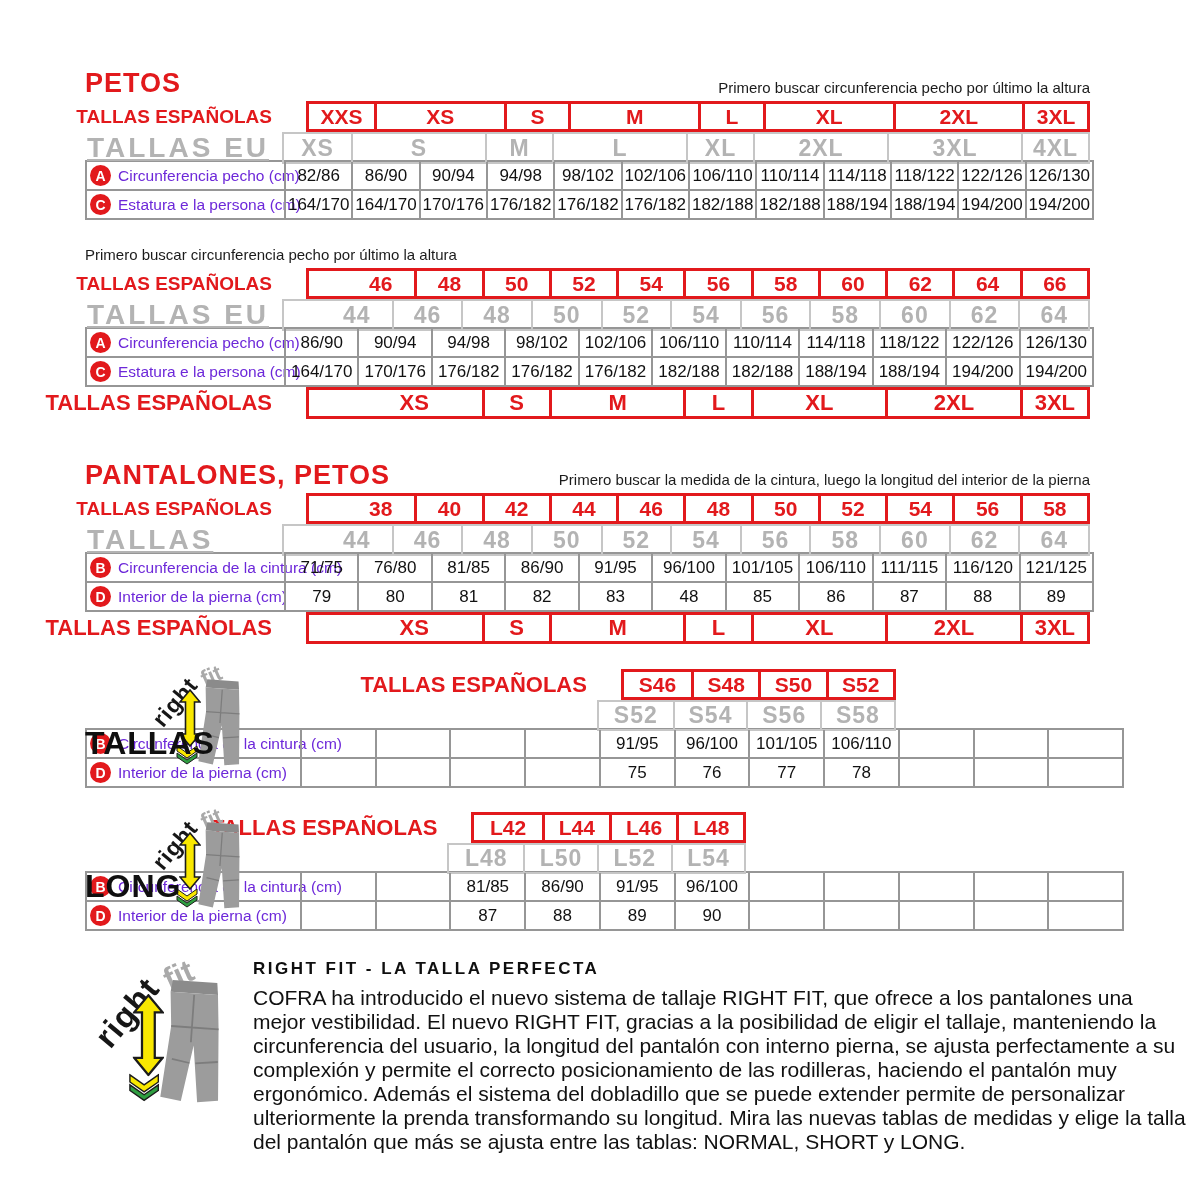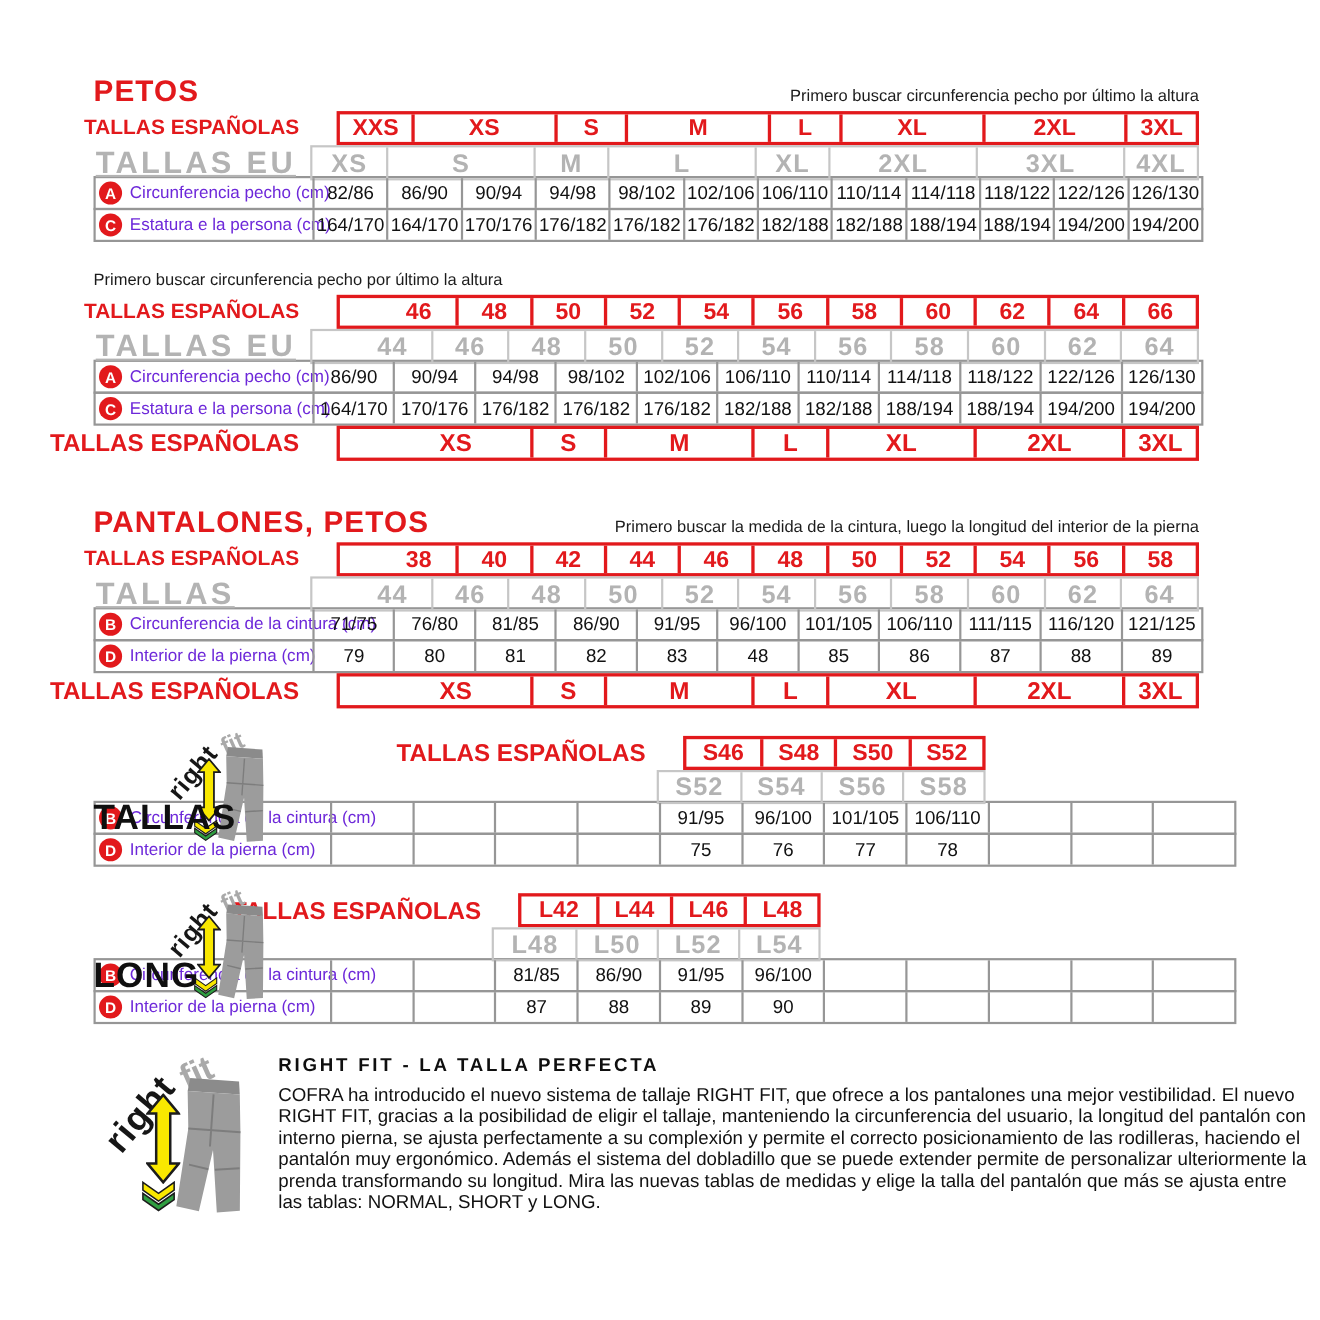--- a/index.html
+++ b/index.html
@@ -65,21 +65,21 @@
   .pants{position:absolute;left:46px;top:14px;width:46px;height:90px;}
   .yarrow{position:absolute;left:28px;top:26px;width:22px;height:58px;}
   .chev{position:absolute;left:24px;top:82px;width:24px;height:20px;}
 
   
   .rfsec{display:flex;margin-top:0;}
   .logo-slot{flex:none;width:168px;height:155px;position:relative;}
   .logo-slot .fitlogo{left:8px;top:2px;transform:scale(1.42);transform-origin:0 0;}
   .rftext{flex:1;min-width:0;}
   .rfhead{margin:4px 0 7px 0;font-size:17px;font-weight:bold;letter-spacing:2.5px;color:#0f0f0f;}
-  .rfpara{margin:0;width:935px;font-size:17px;line-height:1.14;color:#111;}
+  .rfpara{margin:0;width:935px;font-size:21px;line-height:1.14;color:#111;}
 </style>
 </head>
 <body>
 
 <div class="page">
 
   <section class="sec">
     <div class="sechead">
       <h2 class="title">PETOS</h2>
       <div class="note">Primero buscar circunferencia pecho por último la altura</div>

